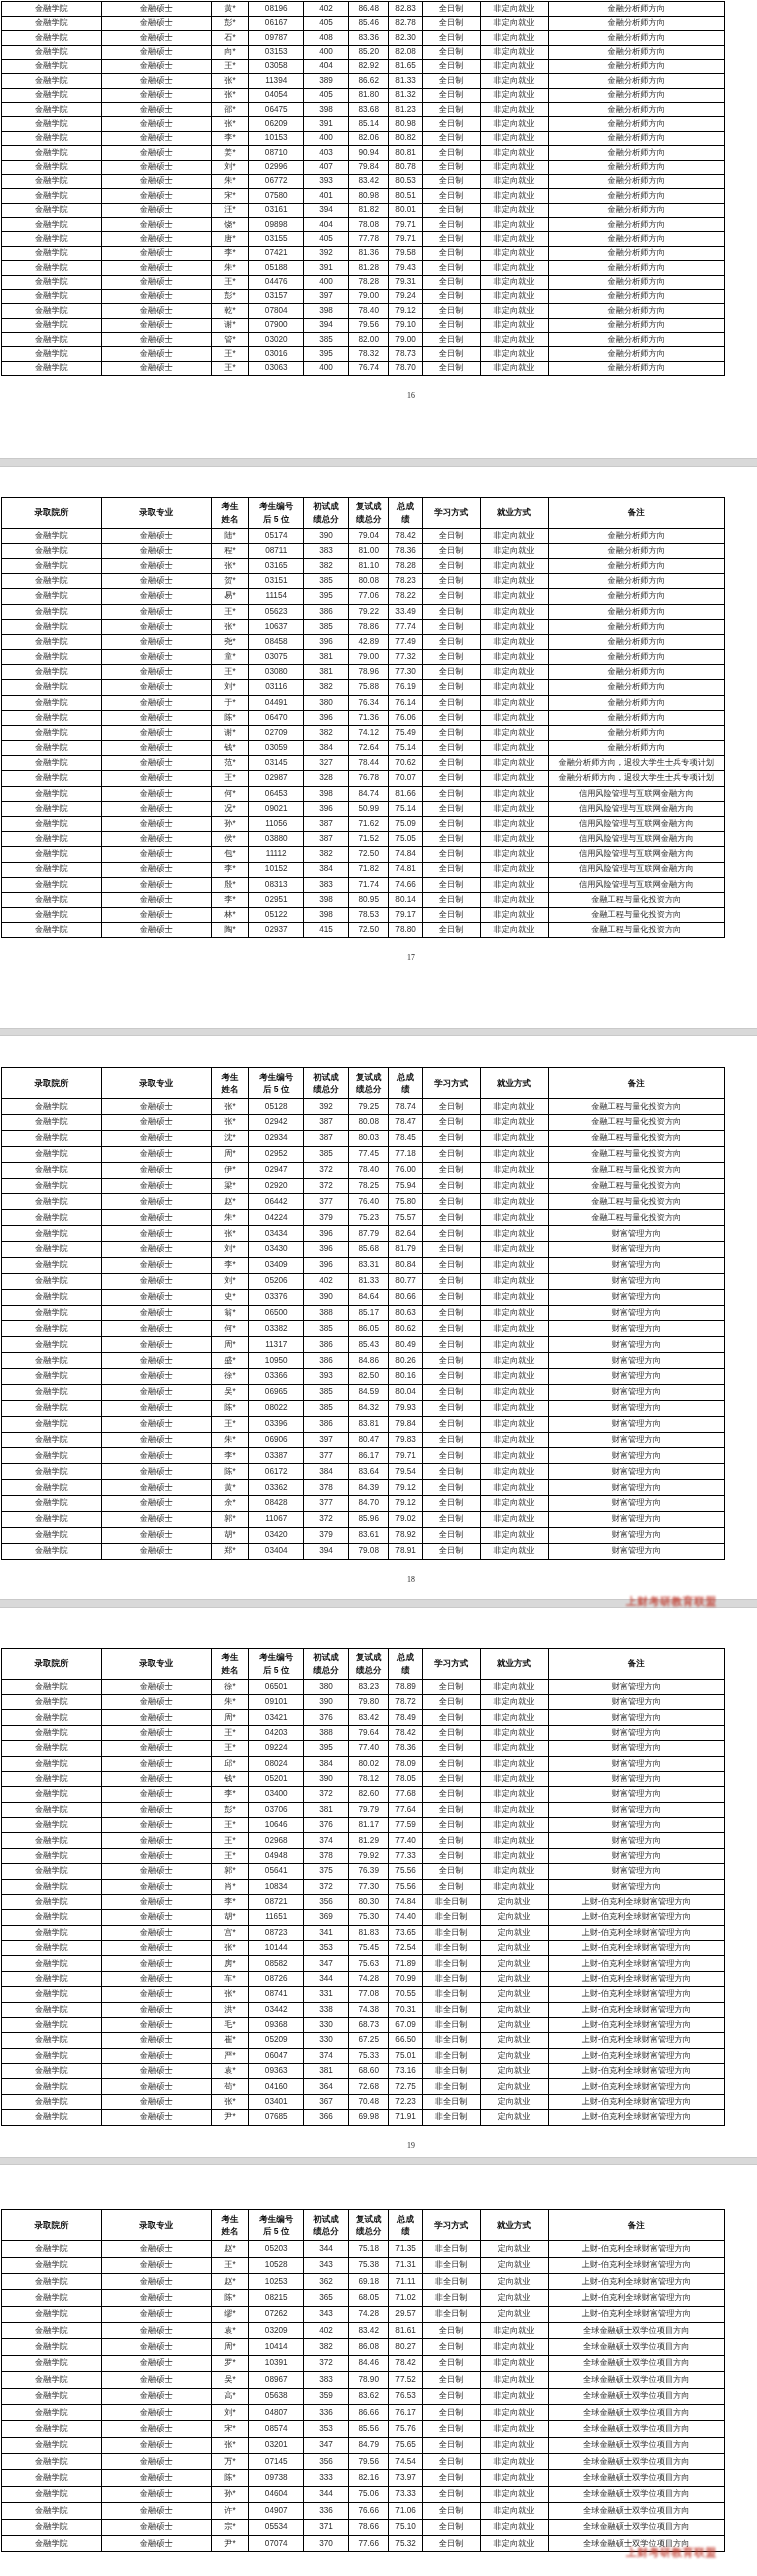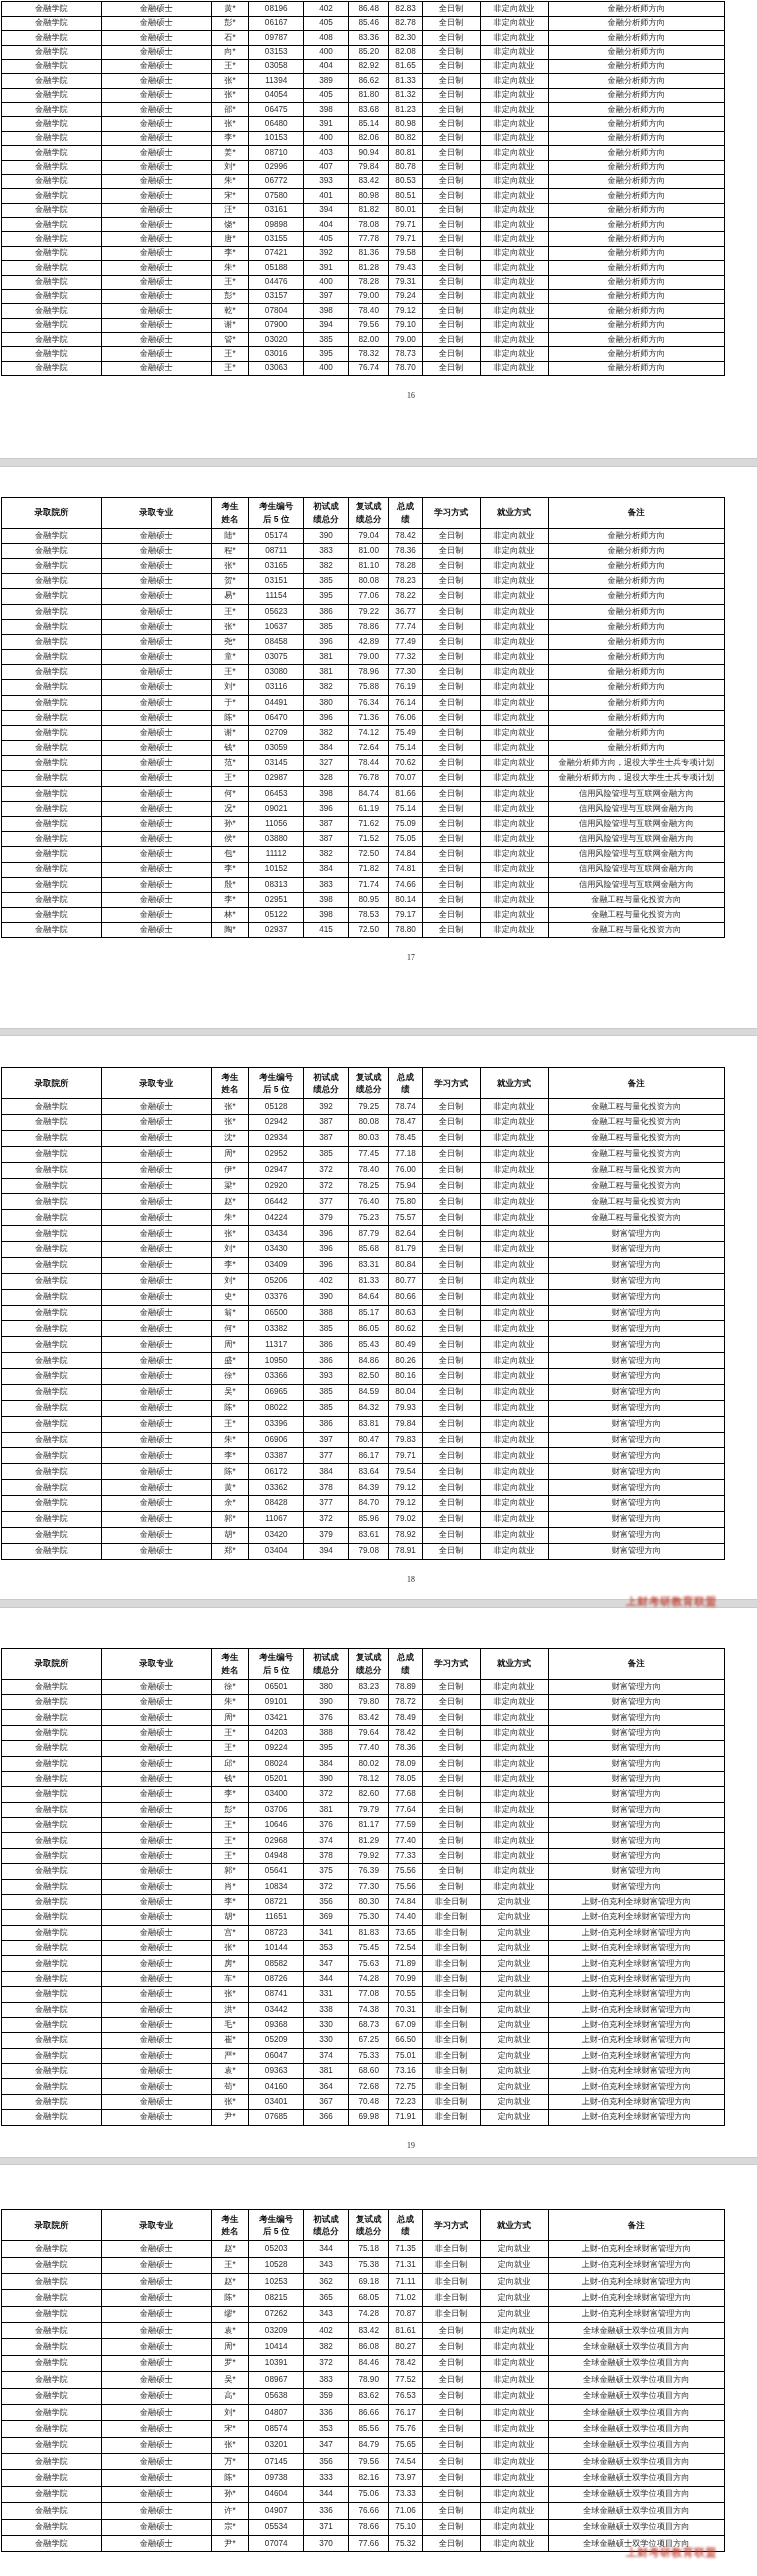--- a/index.html
+++ b/index.html
@@ -136,21 +136,21 @@
             <td class="c-retest">83.68</td>
             <td class="c-total">81.23</td>
             <td class="c-mode">全日制</td>
             <td class="c-employment">非定向就业</td>
             <td class="c-remark">金融分析师方向</td>
           </tr>
           <tr>
             <td class="c-college">金融学院</td>
             <td class="c-major">金融硕士</td>
             <td class="c-name">张*</td>
-            <td class="c-id">06480</td>
+            <td class="c-id">06209</td>
             <td class="c-initial">391</td>
             <td class="c-retest">85.14</td>
             <td class="c-total">80.98</td>
             <td class="c-mode">全日制</td>
             <td class="c-employment">非定向就业</td>
             <td class="c-remark">金融分析师方向</td>
           </tr>
           <tr>
             <td class="c-college">金融学院</td>
             <td class="c-major">金融硕士</td>
@@ -454,21 +454,21 @@
             <td class="c-employment">非定向就业</td>
             <td class="c-remark">金融分析师方向</td>
           </tr>
           <tr>
             <td class="c-college">金融学院</td>
             <td class="c-major">金融硕士</td>
             <td class="c-name">王*</td>
             <td class="c-id">05623</td>
             <td class="c-initial">386</td>
             <td class="c-retest">79.22</td>
-            <td class="c-total">36.77</td>
+            <td class="c-total">33.49</td>
             <td class="c-mode">全日制</td>
             <td class="c-employment">非定向就业</td>
             <td class="c-remark">金融分析师方向</td>
           </tr>
           <tr>
             <td class="c-college">金融学院</td>
             <td class="c-major">金融硕士</td>
             <td class="c-name">张*</td>
             <td class="c-id">10637</td>
             <td class="c-initial">385</td>
@@ -609,21 +609,21 @@
             <td class="c-mode">全日制</td>
             <td class="c-employment">非定向就业</td>
             <td class="c-remark">信用风险管理与互联网金融方向</td>
           </tr>
           <tr>
             <td class="c-college">金融学院</td>
             <td class="c-major">金融硕士</td>
             <td class="c-name">况*</td>
             <td class="c-id">09021</td>
             <td class="c-initial">396</td>
-            <td class="c-retest">61.19</td>
+            <td class="c-retest">50.99</td>
             <td class="c-total">75.14</td>
             <td class="c-mode">全日制</td>
             <td class="c-employment">非定向就业</td>
             <td class="c-remark">信用风险管理与互联网金融方向</td>
           </tr>
           <tr>
             <td class="c-college">金融学院</td>
             <td class="c-major">金融硕士</td>
             <td class="c-name">孙*</td>
             <td class="c-id">11056</td>
@@ -1579,21 +1579,21 @@
             <td class="c-employment">定向就业</td>
             <td class="c-remark">上财-伯克利全球财富管理方向</td>
           </tr>
           <tr>
             <td class="c-college">金融学院</td>
             <td class="c-major">金融硕士</td>
             <td class="c-name">缪*</td>
             <td class="c-id">07262</td>
             <td class="c-initial">343</td>
             <td class="c-retest">74.28</td>
-            <td class="c-total">70.87</td>
+            <td class="c-total">29.57</td>
             <td class="c-mode">非全日制</td>
             <td class="c-employment">定向就业</td>
             <td class="c-remark">上财-伯克利全球财富管理方向</td>
           </tr>
           <tr>
             <td class="c-college">金融学院</td>
             <td class="c-major">金融硕士</td>
             <td class="c-name">袁*</td>
             <td class="c-id">03209</td>
             <td class="c-initial">402</td>

